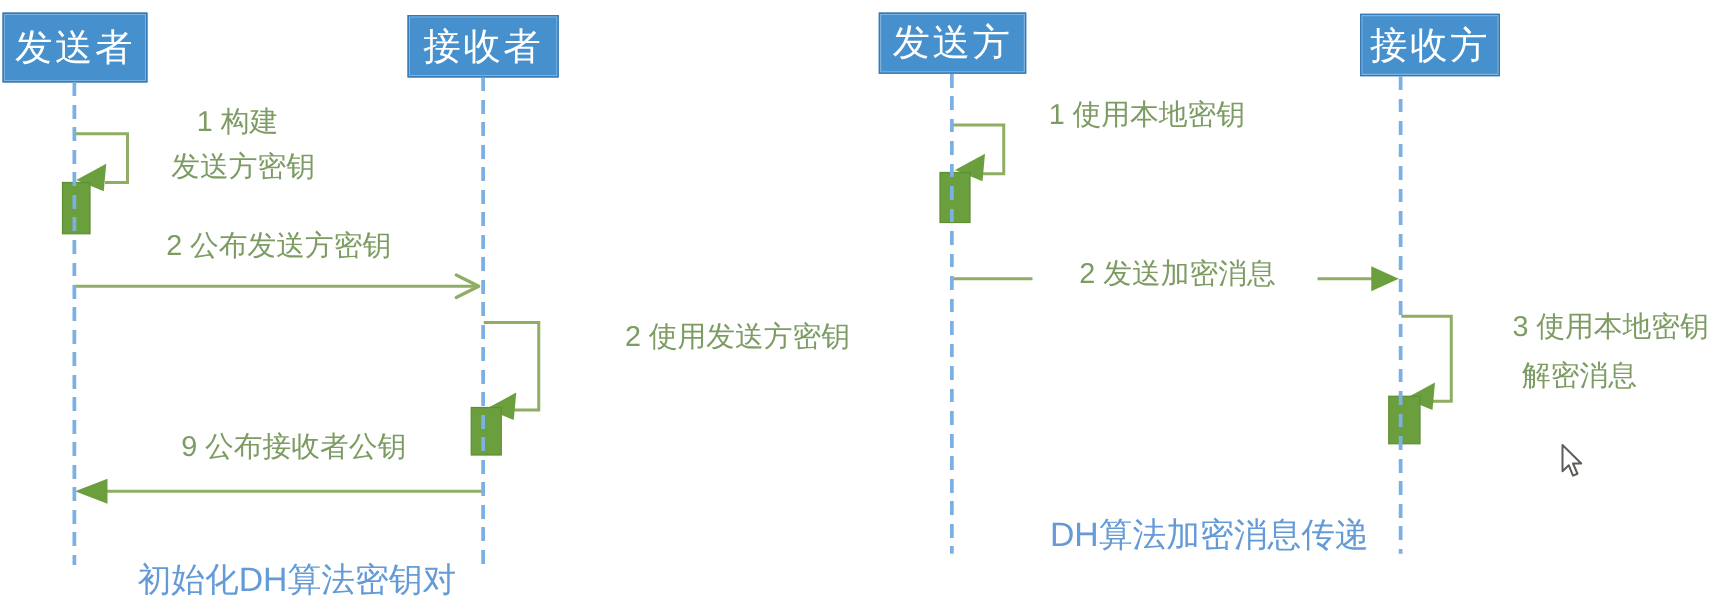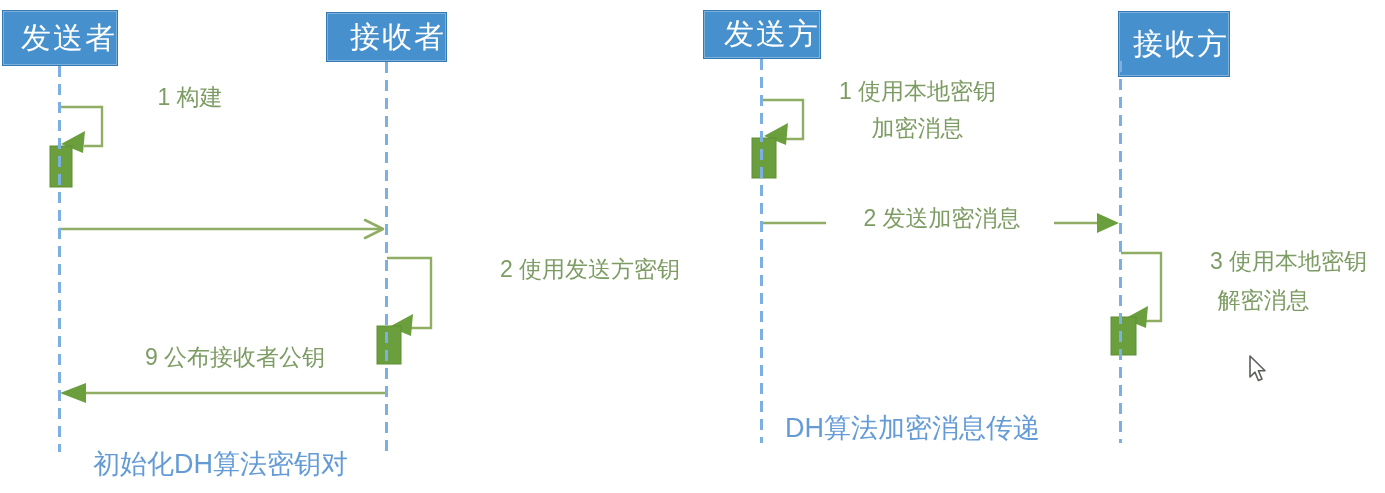--- a/index.html
+++ b/index.html
@@ -21,41 +21,41 @@
     width:1385px;height:493px;
     background:var(--page-bg);
     overflow:hidden;
   }
   .svg-layer{position:absolute;left:0;top:0;width:1385px;height:493px;}
   .actor{
     position:absolute;
     background:var(--actor-fill);
     border:1px solid var(--actor-border);
     color:var(--actor-text);
-    display:flex;align-items:center;justify-content:flex-end;
+    display:flex;align-items:center;justify-content:center;
     font-size:30px;letter-spacing:2px;
     box-shadow:0 0 0 1px rgba(255,255,255,.3) inset;
   }
   .lifeline{
     position:absolute;width:3px;
     background:repeating-linear-gradient(to bottom,var(--lifeline) 0 11px,transparent 11px 18px);
   }
   .msg-label{
     position:absolute;
     color:var(--message-text);
     font-size:23px;
     text-align:center;
     white-space:nowrap;
     line-height:1.1;
   }
   .caption{
     position:absolute;
     color:var(--caption-text);
     font-size:27px;
-    text-align:left;
+    text-align:right;
     white-space:nowrap;
   }
   .gline{stroke:var(--message-line);stroke-width:2.4;fill:none;}
   .gopen{stroke:var(--message-line);stroke-width:2.6;fill:none;stroke-linecap:round;stroke-linejoin:round;}
   .gsolid{fill:var(--message-solid);stroke:none;}
   .gbar{fill:var(--message-solid);stroke:#5e8f33;stroke-width:1;}
   .cursor-svg{position:absolute;left:1246px;top:354px;}
 </style>
 </head>
 <body>
@@ -95,40 +95,41 @@
     <span>发送者</span>
   </div>
   <div class="actor" style="left:326px;top:12px;width:121px;height:50px">
     <span>接收者</span>
   </div>
 
   <div class="lifeline" style="left:58px;top:66px;height:386px"></div>
   <div class="lifeline" style="left:385px;top:62px;height:390px"></div>
 
   <div class="msg-label" style="left:110px;top:85px;width:160px">1 构建</div>
+  <div class="msg-label" style="left:97px;top:121px;width:195px">发送方密钥</div>
 
+  <div class="msg-label" style="left:78px;top:184px;width:290px">2 公布发送方密钥</div>
 
   <div class="msg-label" style="left:445px;top:257px;width:290px">2 使用发送方密钥</div>
 
   <div class="msg-label" style="left:95px;top:345px;width:280px">9 公布接收者公钥</div>
 
   <div class="caption" style="left:93px;top:446px;width:272px">初始化DH算法密钥对</div>
 
   <div class="actor" style="left:703px;top:10px;width:118px;height:49px">
     <span>发送方</span>
   </div>
-  <div class="actor" style="left:1118px;top:11px;width:112px;height:66px">
+  <div class="actor" style="left:1088px;top:11px;width:112px;height:50px">
     <span>接收方</span>
   </div>
 
   <div class="lifeline" style="left:760px;top:59px;height:384px"></div>
   <div class="lifeline" style="left:1119px;top:61px;height:382px"></div>
 
   <div class="msg-label" style="left:795px;top:79px;width:245px">1 使用本地密钥</div>
-  <div class="msg-label" style="left:795px;top:116px;width:245px">加密消息</div>
 
   <div class="msg-label" style="left:822px;top:206px;width:240px">2 发送加密消息</div>
 
   <div class="msg-label" style="left:1160px;top:249px;width:257px">3 使用本地密钥</div>
   <div class="msg-label" style="left:1172px;top:288px;width:183px">解密消息</div>
 
   <div class="caption" style="left:785px;top:410px;width:310px">DH算法加密消息传递</div>
 
   <svg class="cursor-svg" width="22" height="30" viewBox="0 0 22 30" aria-hidden="true">
     <path d="M4,2 L4,23 L9,18.2 L12.4,26.5 L16,25 L12.4,16.8 L19,16.8 Z" fill="#ffffff" stroke="#5a5f58" stroke-width="1.6" stroke-linejoin="round"></path>

